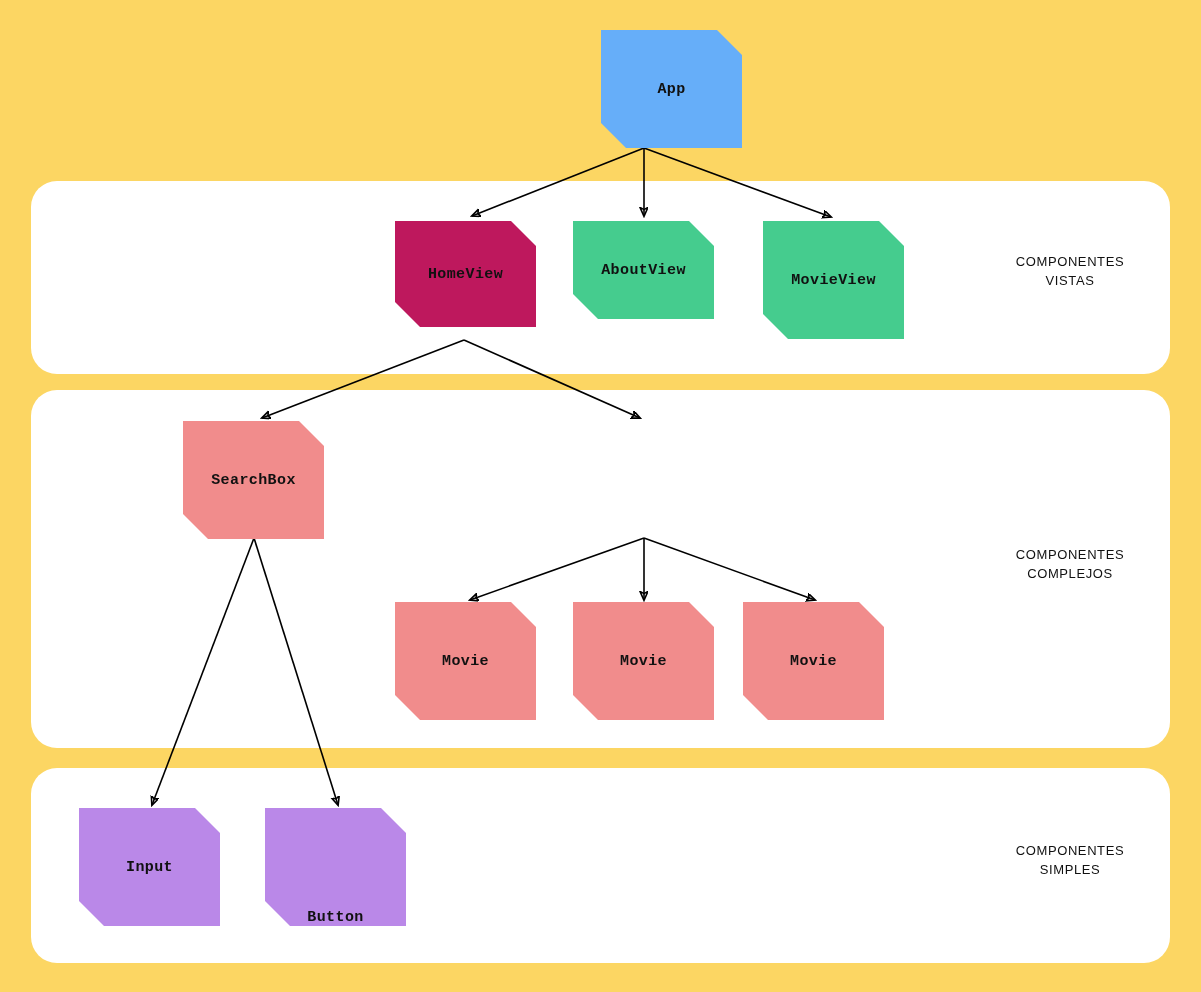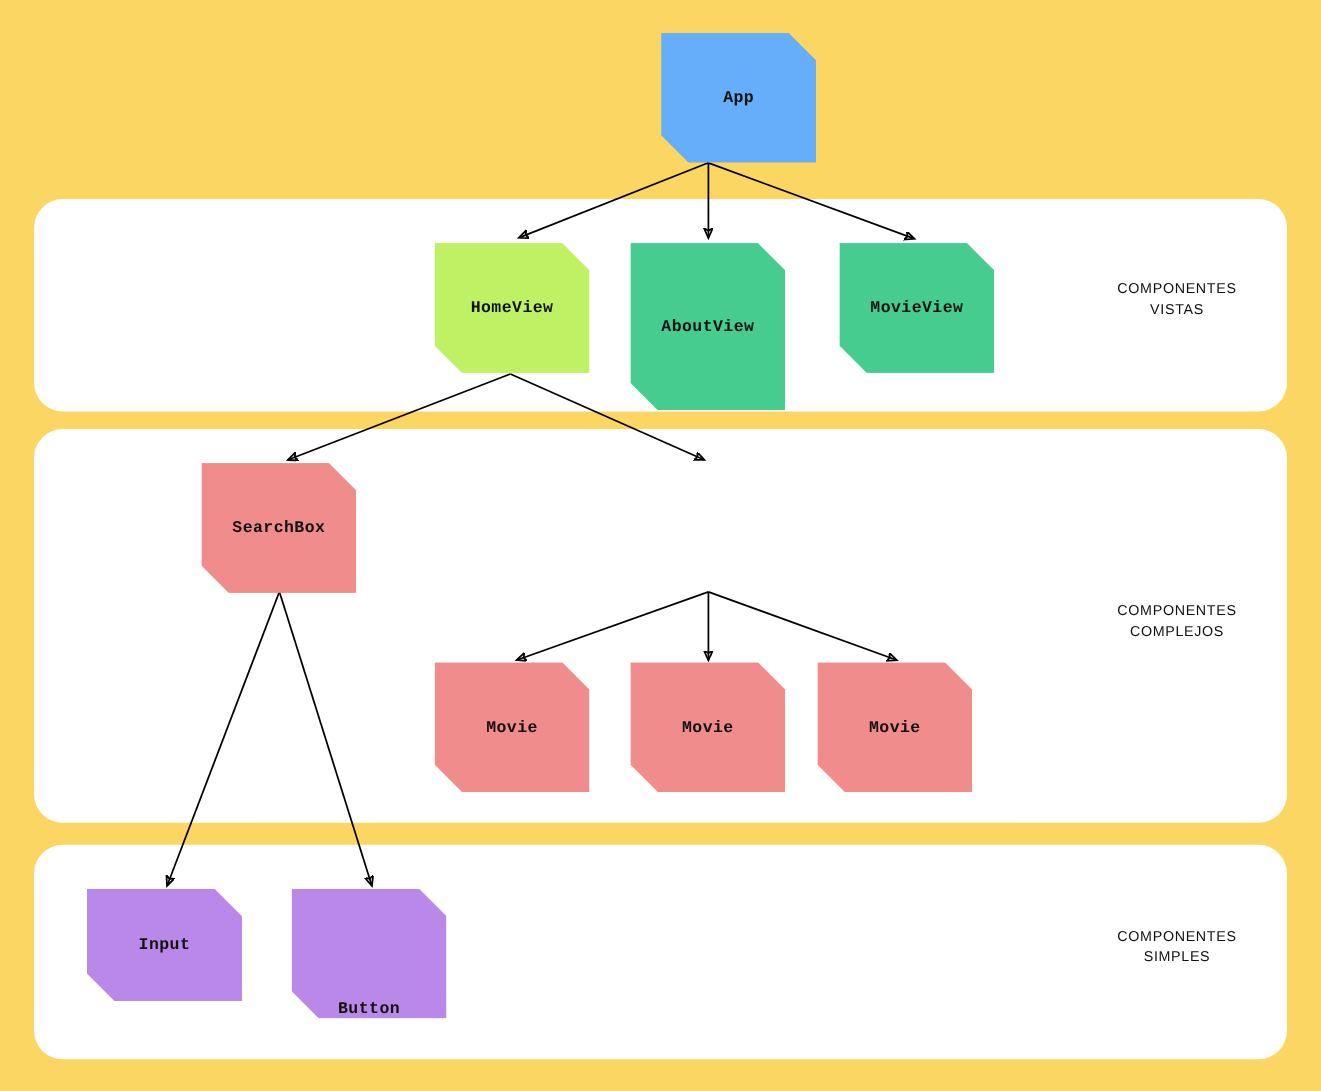--- a/index.html
+++ b/index.html
@@ -88,25 +88,25 @@
 
     <path marker-end="url(#arrow)" d="M644,538 L470,600"></path>
     <path marker-end="url(#arrow)" d="M644,538 L644,600"></path>
     <path marker-end="url(#arrow)" d="M644,538 L815,600"></path>
   </svg>
 
   <div class="node" style="left:573px; top:30px; width:141px; height:118px; background:#66aef9;margin-left:28px;">
     <span class="node-label">App</span>
   </div>
 
-  <div class="node" style="left:395px; top:221px; width:141px; height:118px; background:#bef264;">
+  <div class="node" style="left:395px; top:221px; width:141px; height:106px; background:#be185d;">
     <span class="node-label">HomeView</span>
   </div>
 
-  <div class="node" style="left:573px; top:221px; width:141px; height:152px; background:#45cc8e;">
+  <div class="node" style="left:573px; top:221px; width:141px; height:98px; background:#45cc8e;">
     <span class="node-label">AboutView</span>
   </div>
 
   <div class="node" style="left:763px; top:221px; width:141px; height:118px; background:#45cc8e;">
     <span class="node-label">MovieView</span>
   </div>
 
   <div class="node" style="left:183px; top:421px; width:141px; height:118px; background:#f18c8c;">
     <span class="node-label">SearchBox</span>
   </div>
@@ -117,21 +117,21 @@
   </div>
 
   <div class="node" style="left:573px; top:602px; width:141px; height:118px; background:#f18c8c;">
     <span class="node-label">Movie</span>
   </div>
 
   <div class="node" style="left:743px; top:602px; width:141px; height:118px; background:#f18c8c;">
     <span class="node-label">Movie</span>
   </div>
 
-  <div class="node" style="left:79px; top:808px; width:141px; height:102px; background:#ba88e8;">
+  <div class="node" style="left:79px; top:808px; width:141px; height:118px; background:#ba88e8;">
     <span class="node-label">Input</span>
   </div>
 
   <div class="node" style="left:265px; top:808px; width:141px; height:118px; background:#ba88e8;align-items:flex-end;">
     <span class="node-label">Button</span>
   </div>
 
 </div>
 
 </body></html>

